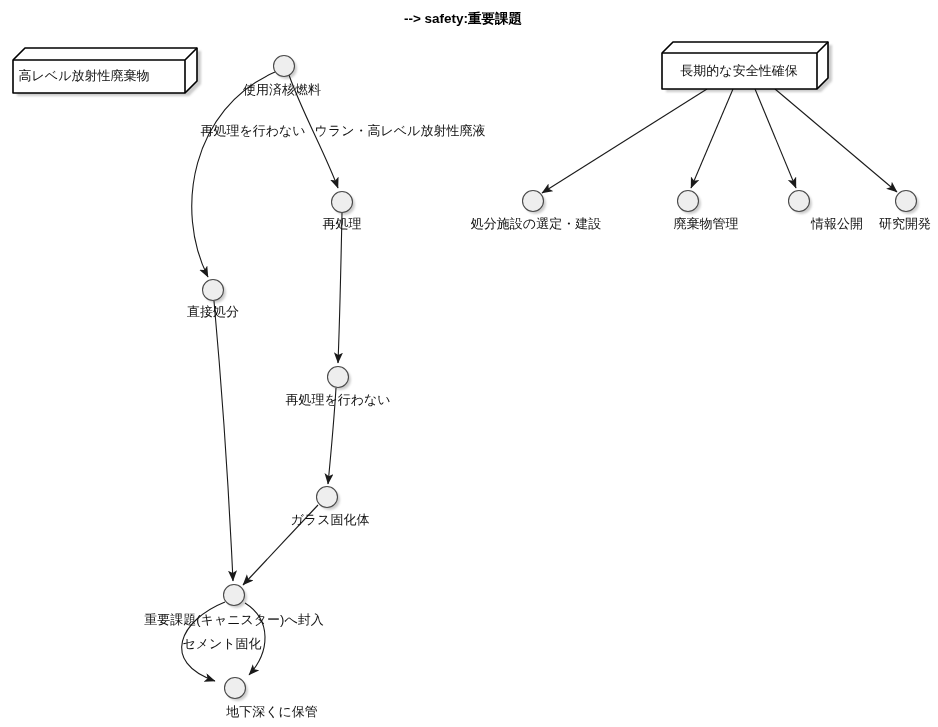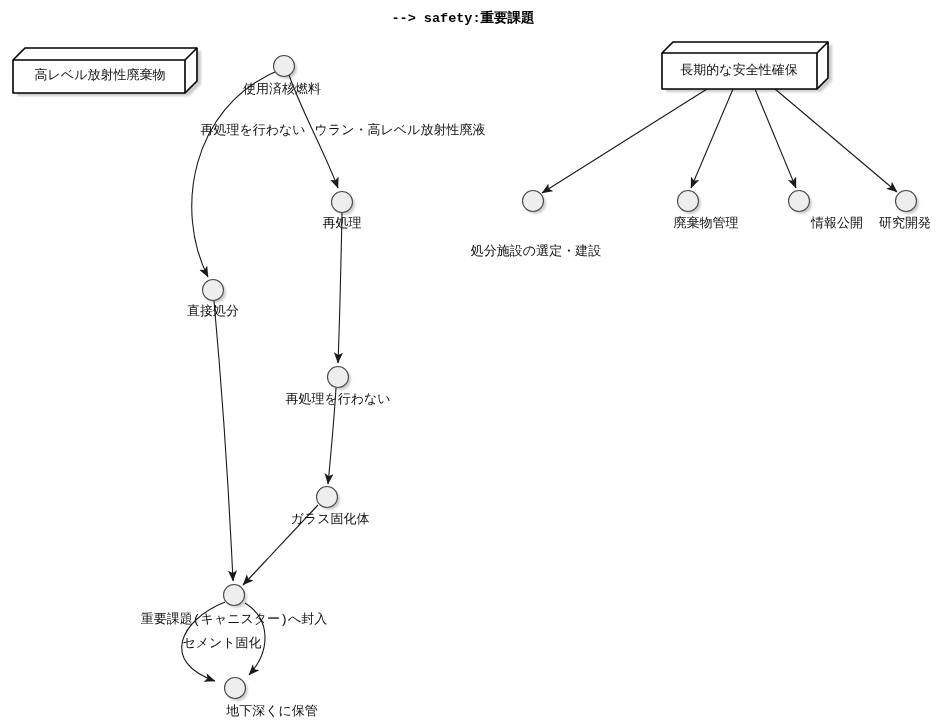--- a/index.html
+++ b/index.html
@@ -1,20 +1,20 @@
 <!DOCTYPE html>
 <html><head>
 <meta charset="utf-8">
 <style>
   html,body{margin:0;padding:0;background:#ffffff;}
   .canvas{
     position:relative;
     width:938px;height:727px;
     background:#ffffff;
-    font-family:Liberation Mono, monospace;
+    font-family:Liberation Sans, sans-serif;
     overflow:hidden;
   }
   .canvas svg{position:absolute;left:0;top:0;}
   .lbl{
     position:absolute;
     transform:translateX(-50%);
     white-space:nowrap;
     font-size:13px;
     line-height:1.25;
     color:#111111;
@@ -92,31 +92,31 @@
       <circle cx="235" cy="688" r="10.5" fill="#eeeeee"></circle>
       <circle cx="533" cy="201" r="10.5" fill="#eeeeee"></circle>
       <circle cx="688" cy="201" r="10.5" fill="#eeeeee"></circle>
       <circle cx="799" cy="201" r="10.5" fill="#eeeeee"></circle>
       <circle cx="906" cy="201" r="10.5" fill="#eeeeee"></circle>
     </g>
   </svg>
 
   <div class="lbl title" style="left:463px;top:11px;">--&gt; safety:重要課題</div>
 
-  <div class="lbl" style="left:100px;top:68px;">高レベル放射性廃棄物</div>
+  <div class="lbl" style="left:84px;top:68px;">高レベル放射性廃棄物</div>
   <div class="lbl" style="left:739px;top:63px;">長期的な安全性確保</div>
 
   <div class="lbl" style="left:282px;top:82px;">使用済核燃料</div>
   <div class="lbl" style="left:342px;top:216px;">再処理</div>
   <div class="lbl" style="left:213px;top:304px;">直接処分</div>
   <div class="lbl" style="left:338px;top:392px;">再処理を行わない</div>
   <div class="lbl" style="left:330px;top:512px;">ガラス固化体</div>
   <div class="lbl" style="left:234px;top:612px;">重要課題(キャニスター)へ封入</div>
   <div class="lbl" style="left:236px;top:704px;margin-left:36px;">地下深くに保管</div>
-  <div class="lbl" style="left:536px;top:216px;margin-top:28px;">処分施設の選定・建設</div>
+  <div class="lbl" style="left:536px;top:216px;">処分施設の選定・建設</div>
   <div class="lbl" style="left:690px;top:216px;padding-left:32px;">廃棄物管理</div>
   <div class="lbl" style="left:800px;top:216px;margin-left:37px;">情報公開</div>
   <div class="lbl" style="left:905px;top:216px;">研究開発</div>
 
   <div class="lbl" style="left:253px;top:123px;">再処理を行わない</div>
   <div class="lbl" style="left:400px;top:123px;">ウラン・高レベル放射性廃液</div>
   <div class="lbl" style="left:222px;top:636px;">セメント固化</div>
 
 </div>
 

